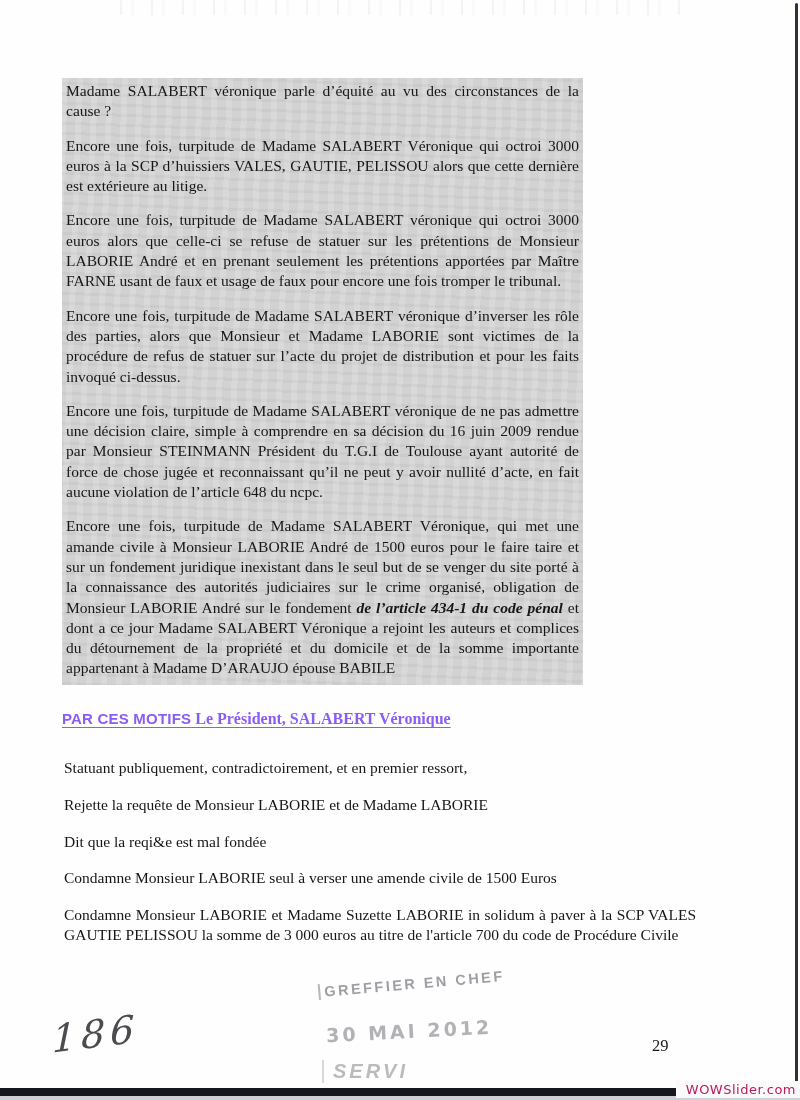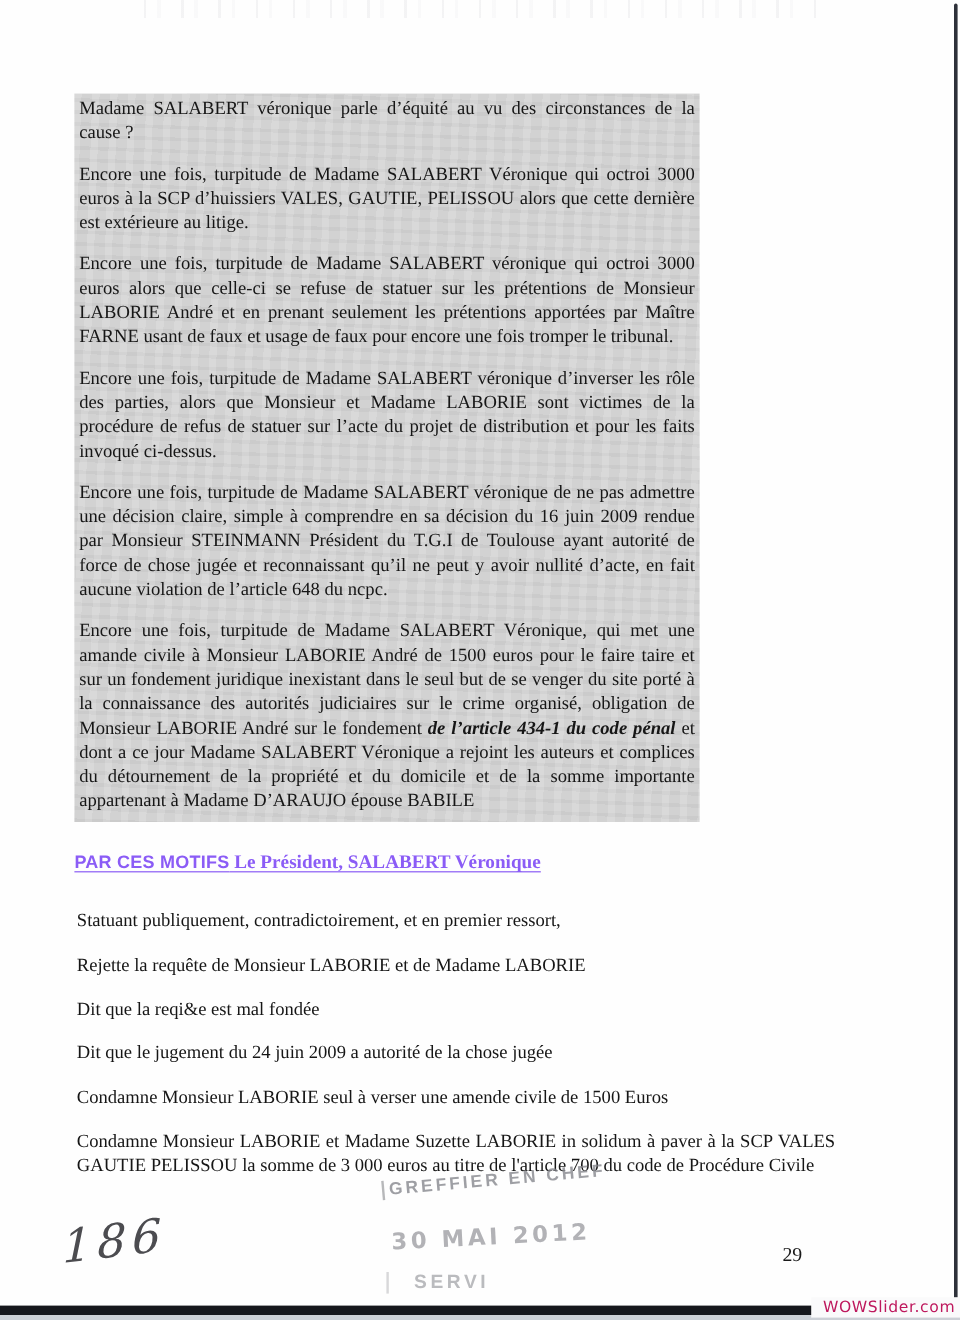--- a/index.html
+++ b/index.html
@@ -70,25 +70,26 @@
     position: absolute; left: 14px; top: 48px;
     font-family: "DejaVu Sans", sans-serif;
     font-size: 19px; letter-spacing: 3px; font-weight: bold;
     transform: rotate(-3deg);
     opacity: .62;
     white-space: nowrap;
   }
   .stamp-l3 {
     position: absolute; left: 10px; top: 88px;
     font-family: "Liberation Sans", sans-serif;
-    font-size: 16px; letter-spacing: 3px; font-weight: bold;
+    font-size: 20px; letter-spacing: 3px; font-weight: bold;
     border-left: 2px solid rgba(115,116,122,.5);
-    padding-left: 21px;
+    padding-left: 9px;
     opacity: .55;
     white-space: nowrap;
+    font-style: italic;
   }
   .handwritten {
     position: absolute; left: 52px; top: 1012px;
     font-family: "DejaVu Serif", serif;
     font-style: italic;
     font-size: 38px; color: #4c4c50;
     transform: rotate(-7deg) skewX(-8deg);
     letter-spacing: 5px;
   }
   .pagenum {
@@ -134,21 +135,20 @@
     <p>Encore une fois, turpitude de Madame SALABERT véronique de ne pas admettre une décision claire, simple à comprendre en sa décision du 16 juin 2009 rendue par Monsieur STEINMANN Président du T.G.I de Toulouse ayant autorité de force de chose jugée et reconnaissant qu’il ne peut y avoir nullité d’acte, en fait aucune violation de l’article 648 du ncpc.</p>
     <p><span>Encore une fois, turpitude de Madame SALABERT Véronique, qui met une amande civile à Monsieur LABORIE André de 1500 euros pour le faire taire et sur un fondement juridique inexistant dans le seul but de se venger du site porté à la connaissance des autorités judiciaires sur le crime organisé, obligation de Monsieur LABORIE André sur le fondement </span><span class="em-legal">de l’article 434-1 du code pénal</span><span> et dont a ce jour Madame SALABERT Véronique a rejoint les auteurs et complices du détournement de la propriété et du domicile et de la somme importante appartenant à Madame D’ARAUJO épouse BABILE</span></p>
   </div>
 
   <div class="motifs"><span class="u"><span class="sans">PAR CES MOTIFS</span><span> Le Président, SALABERT Véronique</span></span></div>
 
   <div class="decisions">
     <p>Statuant publiquement, contradictoirement, et en premier ressort,</p>
     <p>Rejette la requête de Monsieur LABORIE et de Madame LABORIE</p>
     <p>Dit que la reqi&amp;e est mal fondée</p>
-    <p>Dit que le jugement du 24 juin 2009 a autorité de la chose jugée</p>
     <p>Condamne Monsieur LABORIE seul à verser une amende civile de 1500 Euros</p>
     <p class="wrap">Condamne Monsieur LABORIE et Madame Suzette LABORIE in solidum à paver à la SCP VALES GAUTIE PELISSOU la somme de 3 000 euros au titre de l'article 700 du code de Procédure Civile</p>
   </div>
 
   <div class="stamp">
     <div class="stamp-l1">GREFFIER EN CHEF</div>
     <div class="stamp-l2">30 MAI 2012</div>
     <div class="stamp-l3">SERVI</div>
   </div>
 

